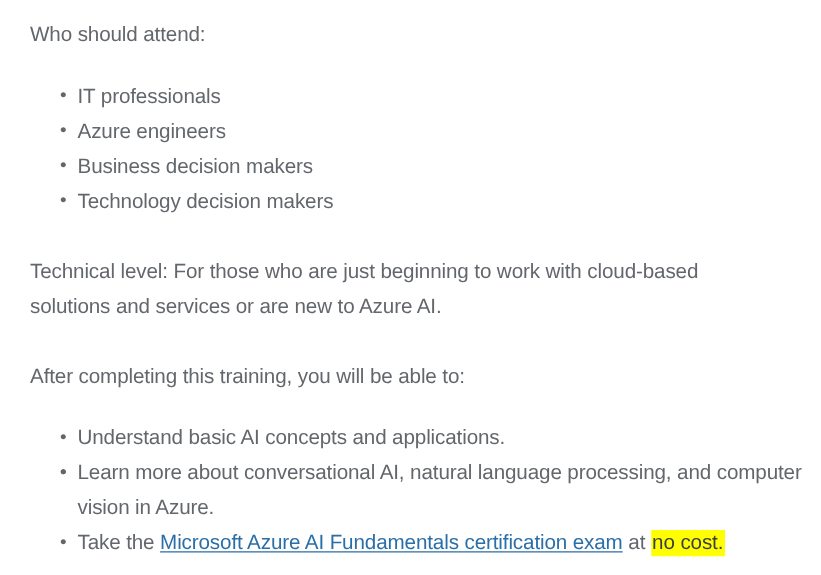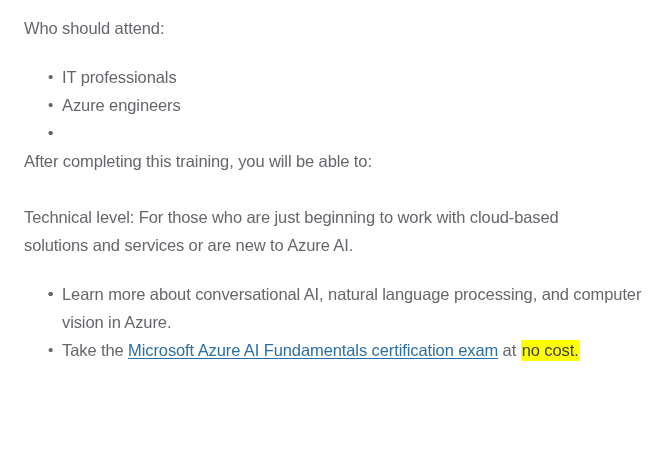--- a/index.html
+++ b/index.html
@@ -100,33 +100,36 @@
       <li>
         <span class="bullet-dot">•</span>
         <span class="li-text">IT professionals</span>
       </li>
       <li>
         <span class="bullet-dot">•</span>
         <span class="li-text">Azure engineers</span>
       </li>
       <li>
         <span class="bullet-dot">•</span>
+        <span class="li-text">Business decision makers</span>
       </li>
       <li>
         <span class="bullet-dot">•</span>
+        <span class="li-text">Technology decision makers</span>
       </li>
     </ul>
 
+    <p class="para para-tech">Technical level: For those who are just beginning to work with cloud-based solutions and services or are new to Azure AI.</p>
+
     <p class="para para-after">After completing this training, you will be able to:</p>
-
-    <p class="para para-tech">Technical level: For those who are just beginning to work with cloud-based solutions and services or are new to Azure AI.</p>
 
     <ul class="bullets list-able">
       <li>
         <span class="bullet-dot">•</span>
+        <span class="li-text">Understand basic AI concepts and applications.</span>
       </li>
       <li>
         <span class="bullet-dot">•</span>
       </li>
       <li class="wide-item">
         <span class="bullet-dot">•</span>
         <span class="li-text">Learn more about conversational AI, natural language processing, and computer vision in Azure.</span>
       </li>
       <li>
         <span class="bullet-dot">•</span><span class="li-text">Take the </span><a class="doc-link" href="#">Microsoft Azure AI Fundamentals certification exam</a><span class="li-text"> at </span><span class="hl">no cost.</span>

